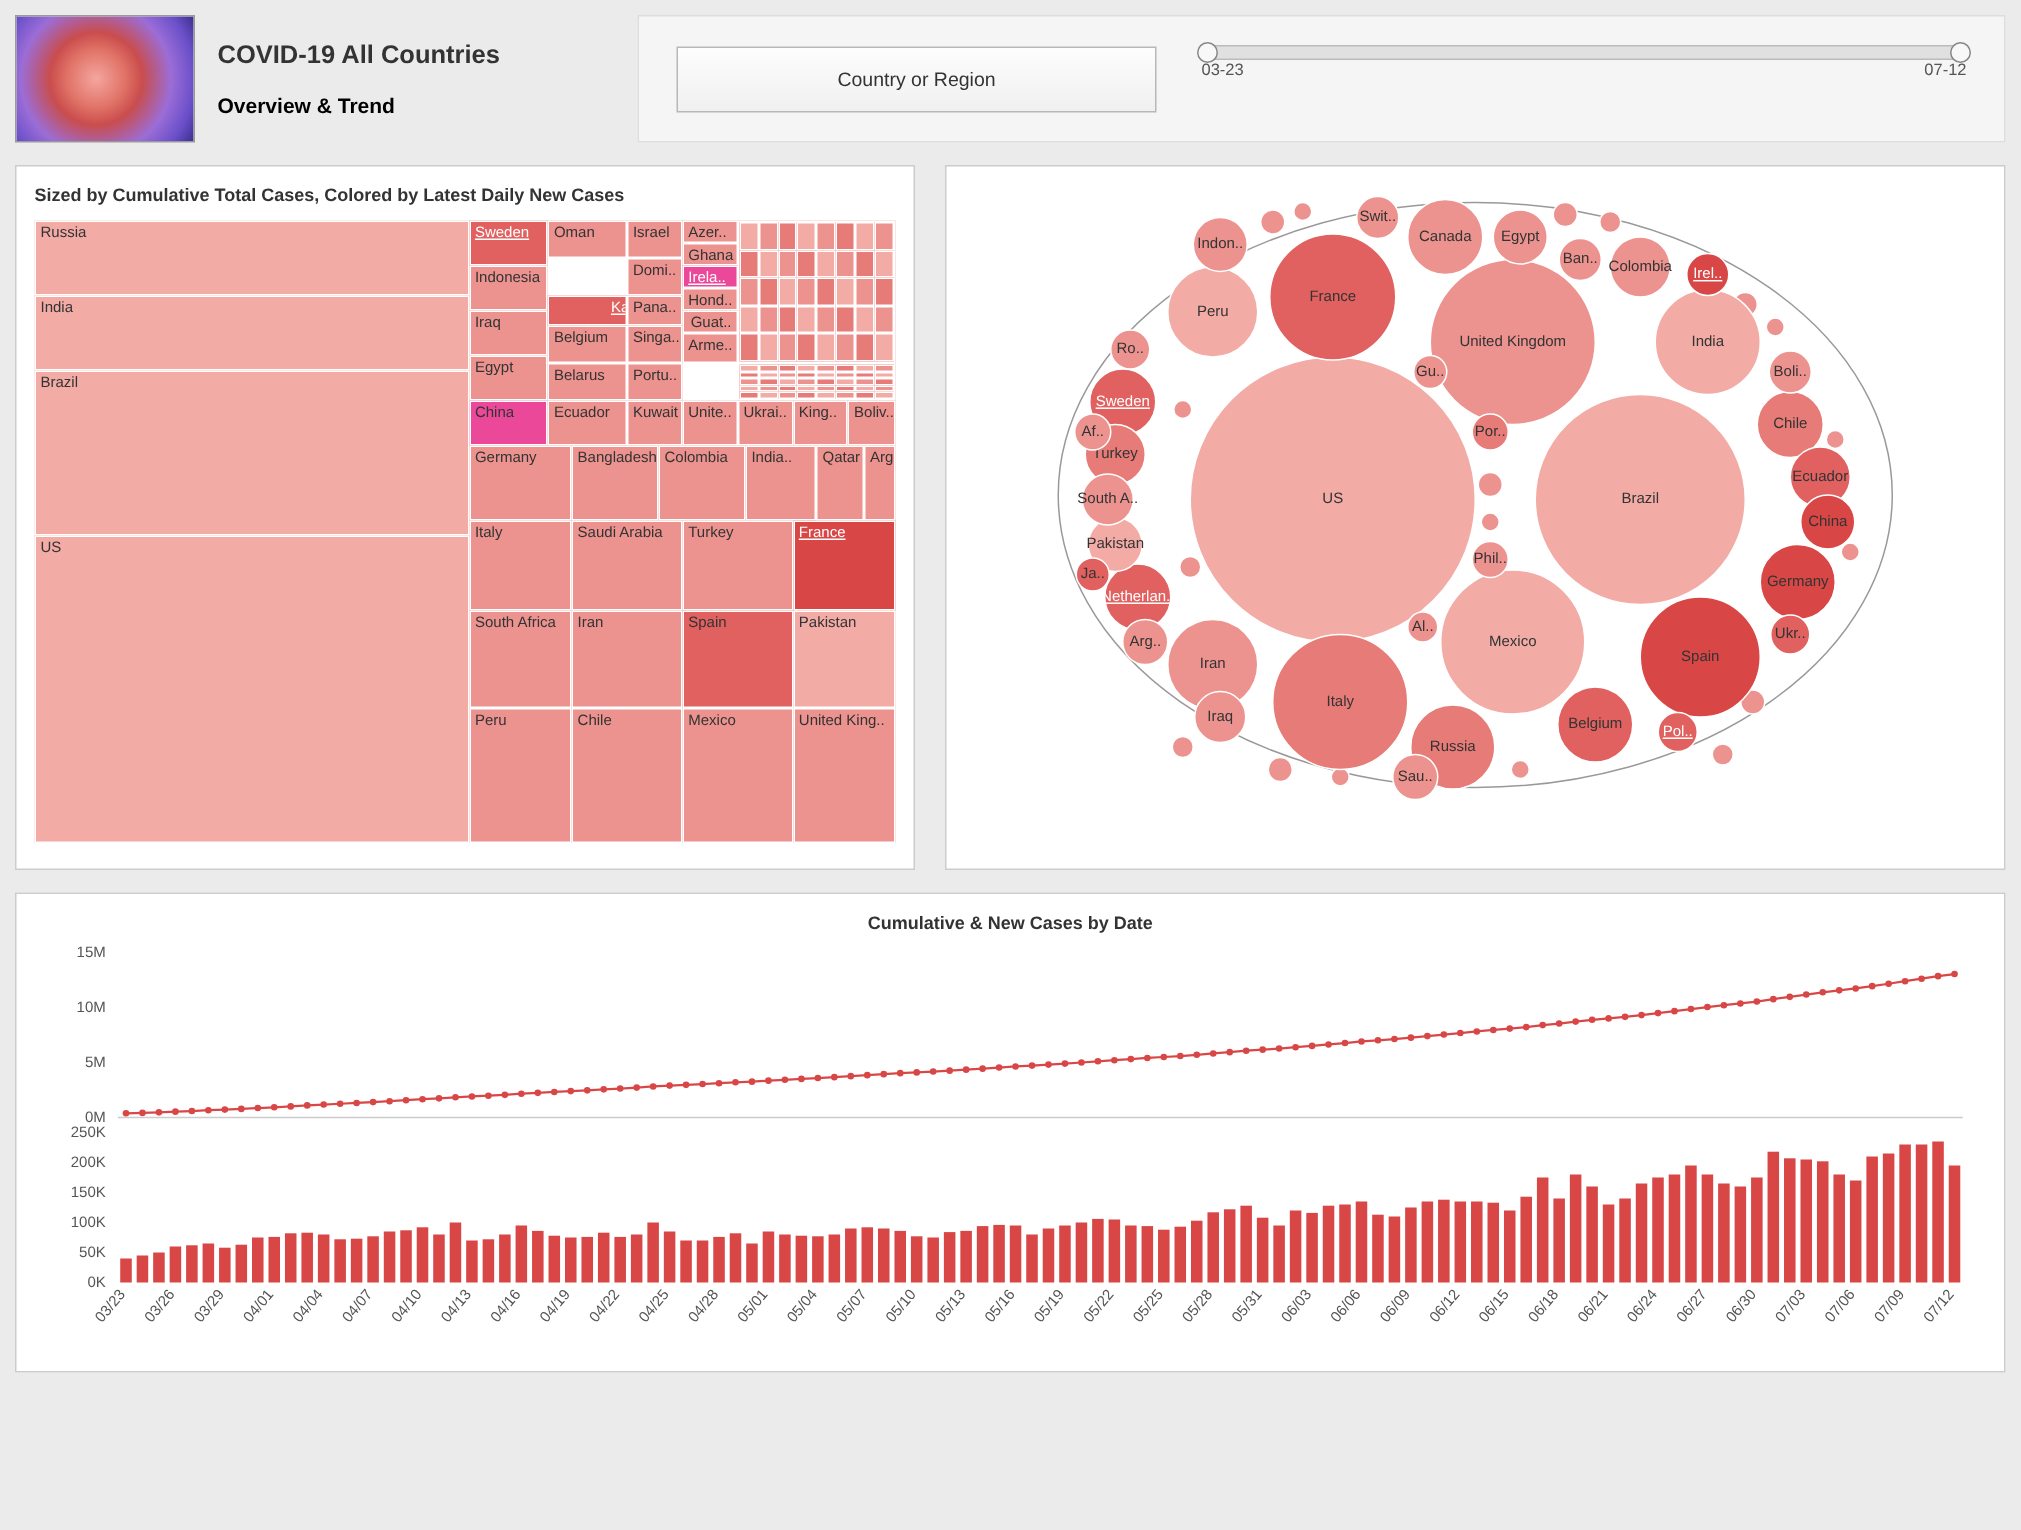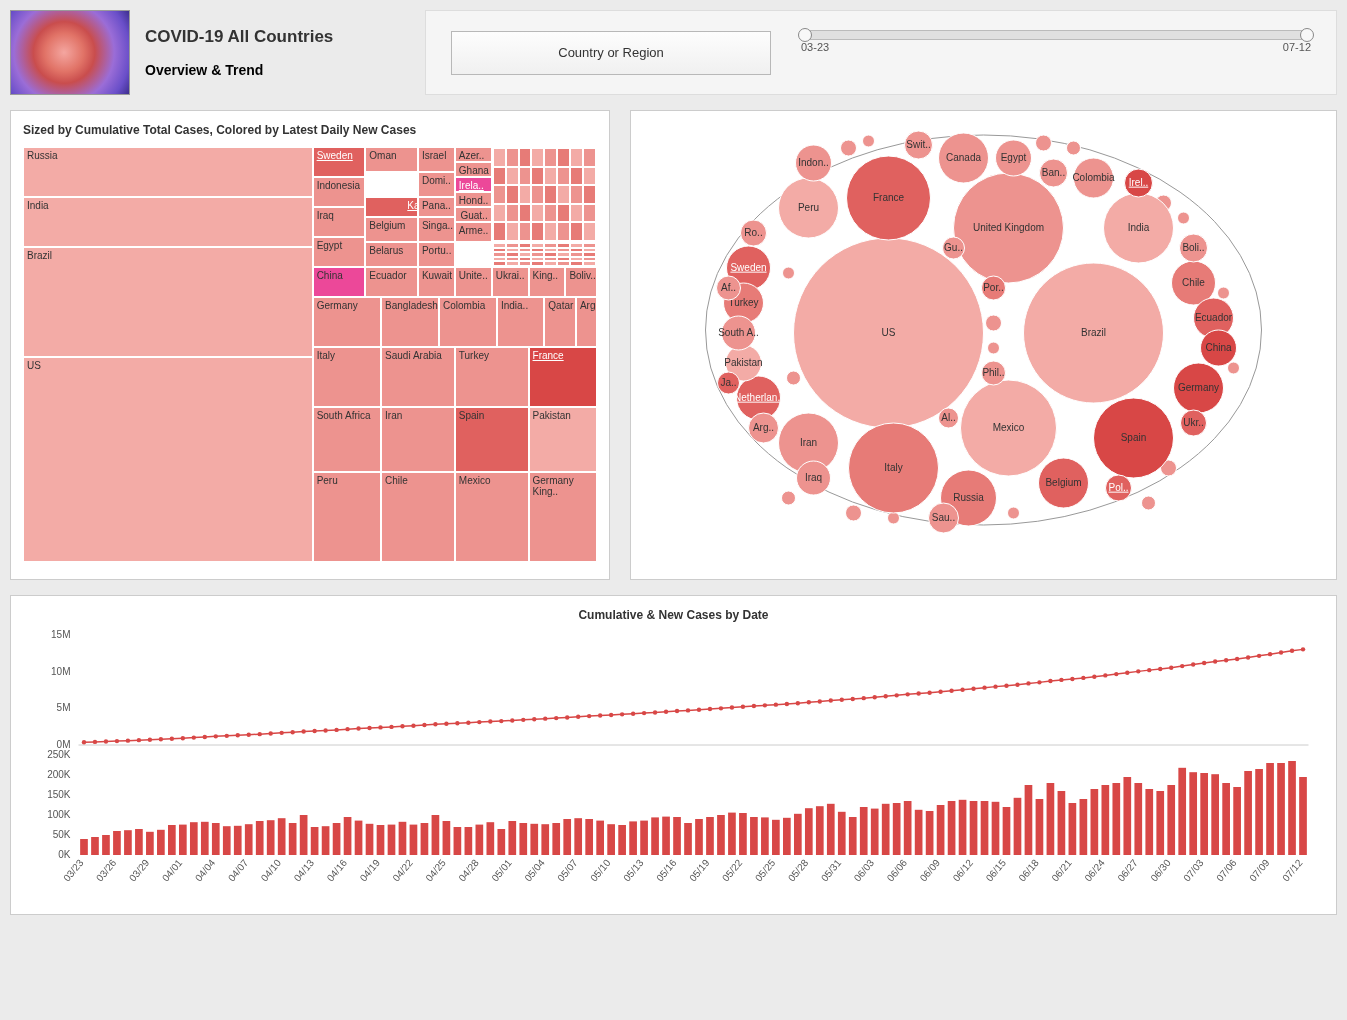--- a/index.html
+++ b/index.html
@@ -106,21 +106,21 @@
         <div class="tm-cell c2" style="left: 75.2294%; top: 0%; width: 6.42202%; height: 3.61446%;">Azer..</div>
         <div class="tm-cell c2" style="left: 75.2294%; top: 3.61446%; width: 6.42202%; height: 3.61446%;">Ghana</div>
         <div class="tm-cell c3" style="left: 75.2294%; top: 7.22892%; width: 6.42202%; height: 3.61446%;"><span class="hl">Irela..</span></div>
         <div class="tm-cell c2" style="left: 75.2294%; top: 10.8434%; width: 6.42202%; height: 3.61446%;">Hond..</div>
         <div class="tm-cell c2" style="left: 75.2294%; top: 14.4578%; width: 6.42202%; height: 3.61446%; text-align: right;">Guat..</div>
         <div class="tm-cell c2" style="left: 75.2294%; top: 18.0723%; width: 6.42202%; height: 4.81928%;">Arme..</div>
         <div class="tm-cell c2" style="left: 75.2294%; top: 28.9157%; width: 6.42202%; height: 7.22892%;">Unite..</div>
         <div class="tm-cell c2" style="left: 82.5688%; top: 36.1446%; width: 8.25688%; height: 12.0482%;">India..</div>
         <div class="tm-cell c5" style="left: 88.0734%; top: 48.1928%; width: 11.9266%; height: 14.4578%;"><span class="hl">France</span></div>
         <div class="tm-cell c1" style="left: 88.0734%; top: 62.6506%; width: 11.9266%; height: 15.6627%;">Pakistan</div>
-        <div class="tm-cell c2" style="left: 88.0734%; top: 78.3133%; width: 11.9266%; height: 21.6867%;">Germany King..</div>
+        <div class="tm-cell c2" style="left: 88.0734%; top: 78.3133%; width: 11.9266%; height: 21.6867%;">United King..</div>
         <div class="tm-cell c2" style="left: 81.6514%; top: 0%; width: 18.3486%; height: 22.8916%; padding: 0px; display: grid; grid-template-columns: repeat(8, 1fr); grid-template-rows: repeat(5, 1fr);">
           <div style="border: 1px solid rgb(255, 255, 255); background: rgb(243, 171, 166);"></div>
           <div style="border: 1px solid rgb(255, 255, 255); background: rgb(237, 147, 143);"></div>
           <div style="border: 1px solid rgb(255, 255, 255); background: rgb(231, 123, 119);"></div>
           <div style="border: 1px solid rgb(255, 255, 255); background: rgb(243, 171, 166);"></div>
           <div style="border: 1px solid rgb(255, 255, 255); background: rgb(237, 147, 143);"></div>
           <div style="border: 1px solid rgb(255, 255, 255); background: rgb(231, 123, 119);"></div>
           <div style="border: 1px solid rgb(255, 255, 255); background: rgb(243, 171, 166);"></div>
           <div style="border: 1px solid rgb(255, 255, 255); background: rgb(237, 147, 143);"></div>
           <div style="border: 1px solid rgb(255, 255, 255); background: rgb(231, 123, 119);"></div>

